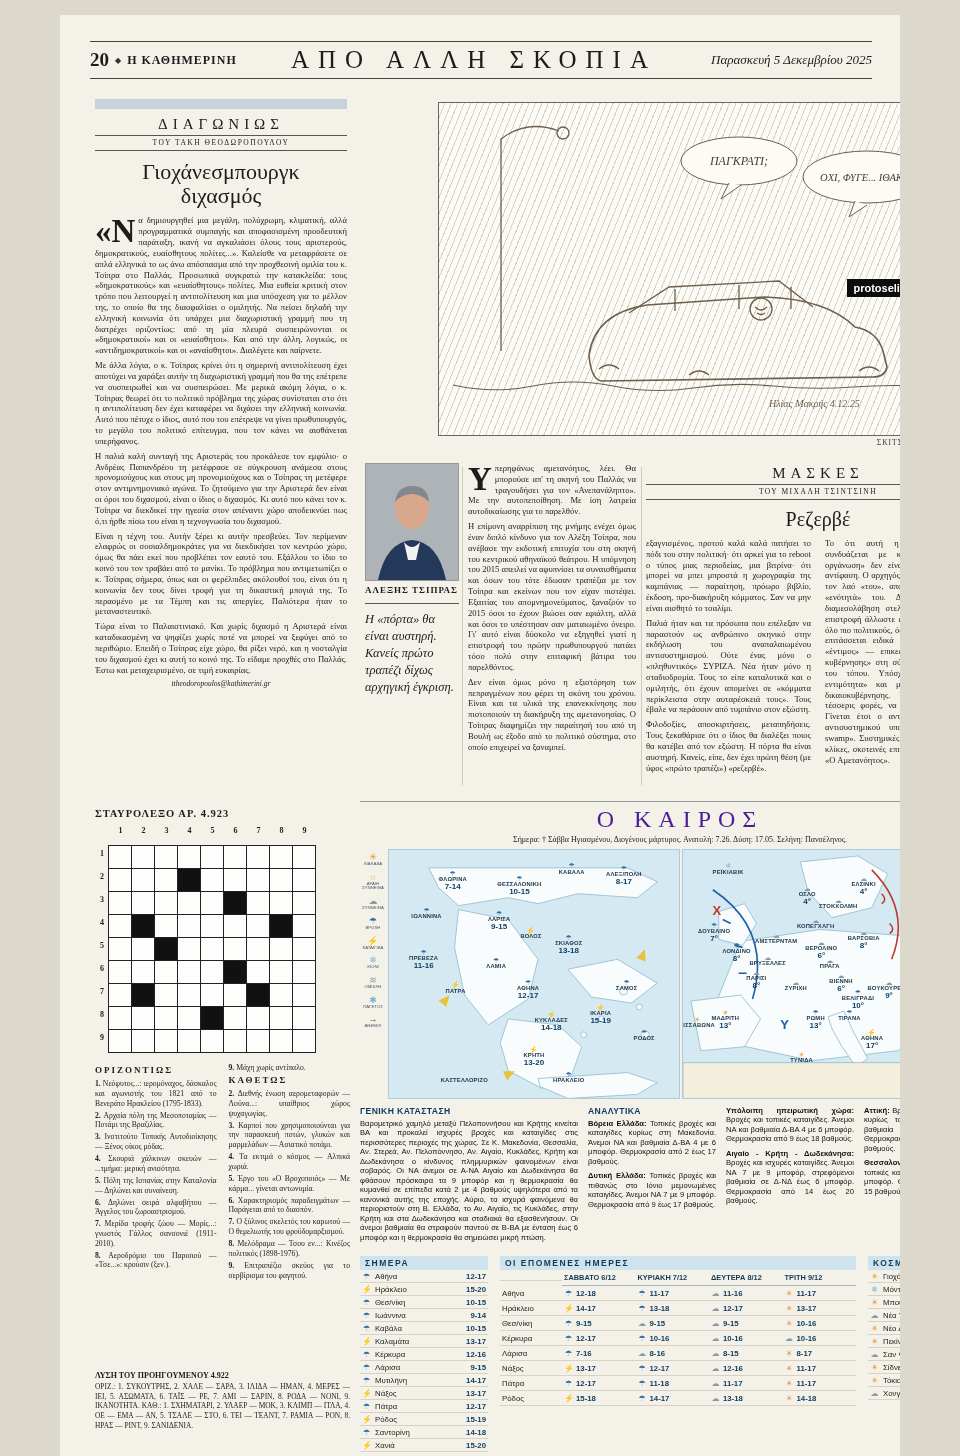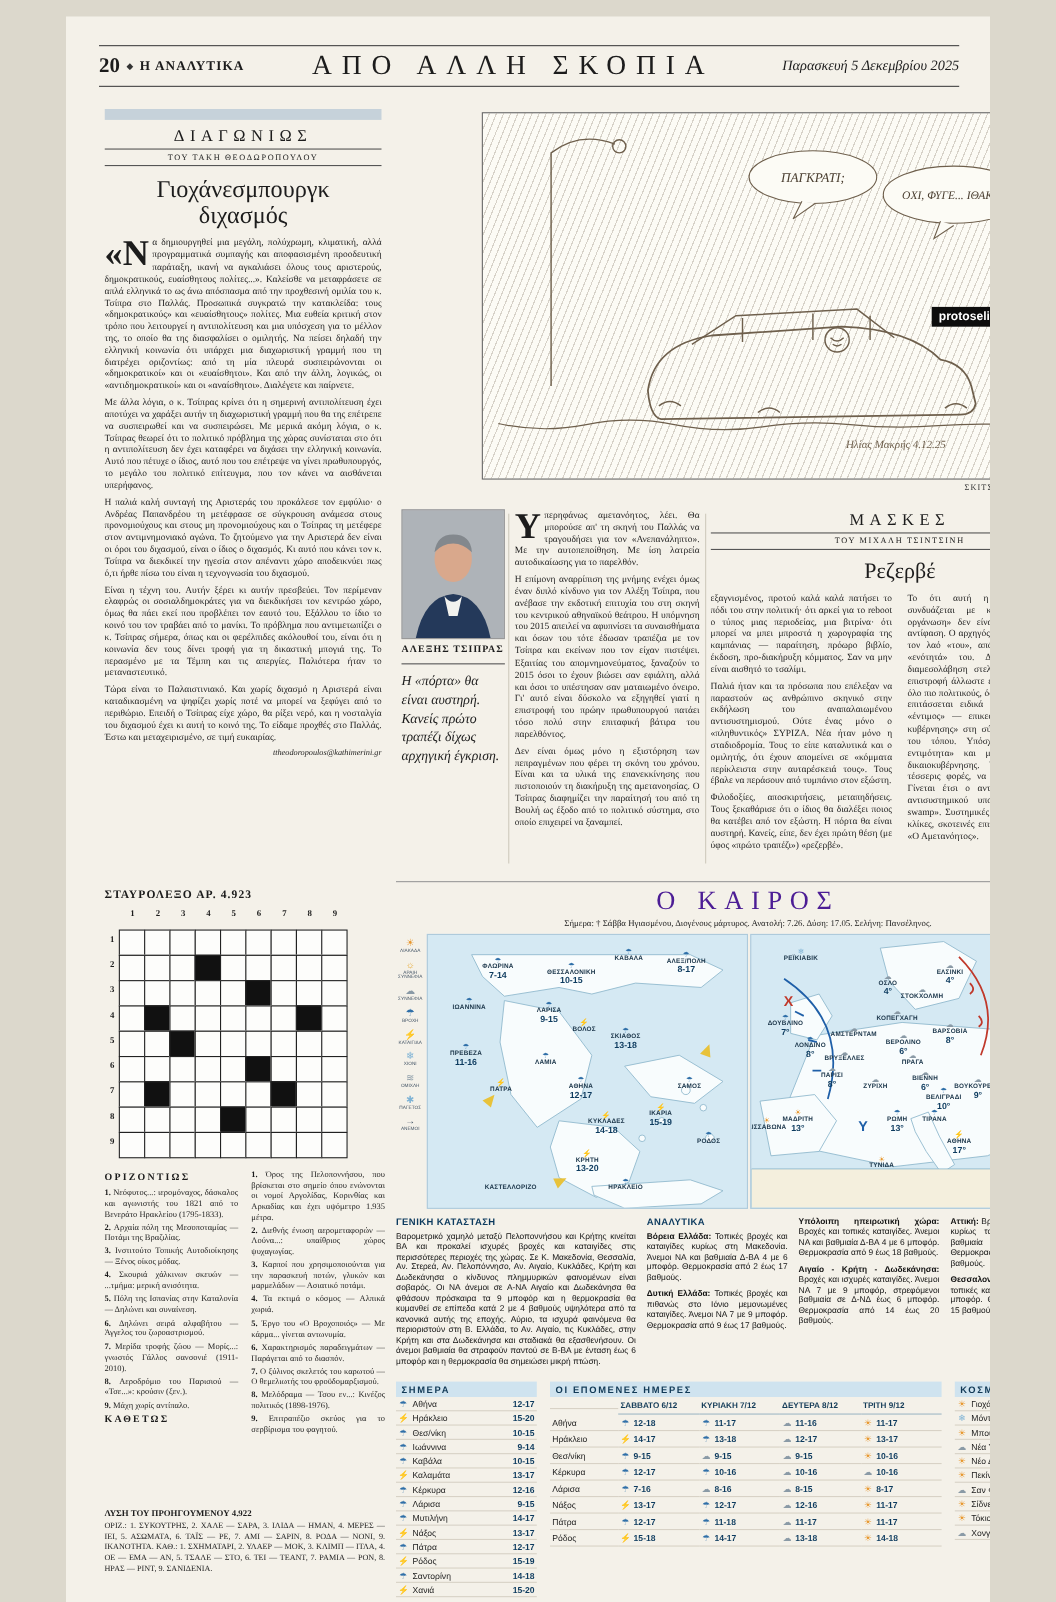--- a/index.html
+++ b/index.html
@@ -20,21 +20,21 @@
   .col-head .ttl{font-size:15px;letter-spacing:5px;padding:2px 0;}
   .col-head .by{font-size:7.5px;letter-spacing:1.5px;padding:2px 0 3px;}
   .rule{border-top:1px solid #555;}
   .headline{font-size:22px;text-align:center;line-height:1.1;padding:9px 6px 7px;}
   .body-copy{font-size:8.6px;line-height:1.26;text-align:justify;}
   .body-copy p{margin:0 0 4px;text-indent:0;}
   .body-copy b.lead{font-weight:normal;}
   .dropcap{float:left;font-size:33px;line-height:0.85;font-weight:bold;padding:2px 3px 0 0;}
   
   .diagonios{position:absolute;left:35px;top:84px;width:252px;height:692px;overflow:hidden;}
-  .email{font-size:7.5px;text-align:right;font-style:italic;margin-top:2px;}
+  .email{font-size:7.5px;text-align:center;font-style:italic;margin-top:2px;}
   
   .cartoon{position:absolute;left:378px;top:87px;width:552px;height:332px;background:#fcfbf5;
            border:1px solid #666;}
   .rain{position:absolute;inset:0;background:repeating-linear-gradient(112deg,transparent 0 5px,rgba(118,103,84,.28) 5px 6px);}
   .cartoon svg{position:absolute;inset:0;}
   .watermark{position:absolute;right:2px;top:176px;background:#0d0d0d;color:#fff;
              font-family:"Liberation Sans",sans-serif;font-weight:bold;font-size:11px;padding:3px 6px;}
   .cartoon-credit{position:absolute;left:378px;top:423px;width:552px;text-align:right;
                   font-size:7.5px;letter-spacing:1px;color:#333;}
   
@@ -105,21 +105,21 @@
   .mid-vrule{position:absolute;top:452px;height:318px;border-left:1px solid #cfcabd;}
 </style>
 </head>
 <body>
 
 <div class="page">
 
   <div class="hdr">
     <span class="pnum">20</span>
     <span class="sep">◆</span>
-    <span class="mast">Η ΑΝΑΛΥΤΙΚΑ</span>
+    <span class="mast">Η ΚΑΘΗΜΕΡΙΝΗ</span>
     <span class="stitle">ΑΠΟ ΑΛΛΗ ΣΚΟΠΙΑ</span>
     <span class="date">Παρασκευή 5 Δεκεμβρίου 2025</span>
   </div>
 
   <div class="diagonios">
     <div class="kicker-bar"></div>
     <div class="col-head">
       <div class="ttl">ΔΙΑΓΩΝΙΩΣ</div>
       <div class="rule"></div>
       <div class="by">ΤΟΥ ΤΑΚΗ ΘΕΟΔΩΡΟΠΟΥΛΟΥ</div>
@@ -315,21 +315,20 @@
         <p class="clue"><b>1. </b>Νεόφυτος...: ιερομόναχος, δάσκαλος και αγωνιστής του 1821 από το Βενεράτο Ηρακλείου (1795-1833).</p>
         <p class="clue"><b>2. </b>Αρχαία πόλη της Μεσοποταμίας — Ποτάμι της Βραζιλίας.</p>
         <p class="clue"><b>3. </b>Ινστιτούτο Τοπικής Αυτοδιοίκησης — Ξένος οίκος μόδας.</p>
         <p class="clue"><b>4. </b>Σκουριά χάλκινων σκευών — ...τμήμα: μερική ανισότητα.</p>
         <p class="clue"><b>5. </b>Πόλη της Ισπανίας στην Καταλονία — Δηλώνει και συναίνεση.</p>
         <p class="clue"><b>6. </b>Δηλώνει σειρά αλφαβήτου — Άγγελος του ζωροαστρισμού.</p>
         <p class="clue"><b>7. </b>Μερίδα τροφής ζώου — Μορίς...: γνωστός Γάλλος σανσονιέ (1911-2010).</p>
         <p class="clue"><b>8. </b>Αεροδρόμιο του Παρισιού — «Τσε...»: κρούσιν (ξεν.).</p>
         <p class="clue"><b>9. </b>Μάχη χωρίς αντίπαλο.</p>
         <div class="clue-head">ΚΑΘΕΤΩΣ</div>
-        <p class="clue"><b>1. </b>Όρος της Πελοποννήσου, που βρίσκεται στο σημείο όπου ενώνονται οι νομοί Αργολίδας, Κορινθίας και Αρκαδίας και έχει υψόμετρο 1.935 μέτρα.</p>
         <p class="clue"><b>2. </b>Διεθνής ένωση αερομεταφορών — Λούνα...: υπαίθριος χώρος ψυχαγωγίας.</p>
         <p class="clue"><b>3. </b>Καρποί που χρησιμοποιούνται για την παρασκευή ποτών, γλυκών και μαρμελάδων — Ασιατικό ποτάμι.</p>
         <p class="clue"><b>4. </b>Τα εκτιμά ο κόσμος — Αλπικά χωριά.</p>
         <p class="clue"><b>5. </b>Έργο του «Ο Βροχοποιός» — Με κάρμα... γίνεται αντωνυμία.</p>
         <p class="clue"><b>6. </b>Χαρακτηρισμός παραδειγμάτων — Παράγεται από το διασπόν.</p>
         <p class="clue"><b>7. </b>Ο ξύλινος σκελετός του καρωτού — Ο θεμελιωτής του φροϋδομαρξισμού.</p>
         <p class="clue"><b>8. </b>Μελόδραμα — Τσου εν...: Κινέζος πολιτικός (1898-1976).</p>
         <p class="clue"><b>9. </b>Επιτραπέζιο σκεύος για το σερβίρισμα του φαγητού.</p>
       </div>
     <div class="cw-solution">

